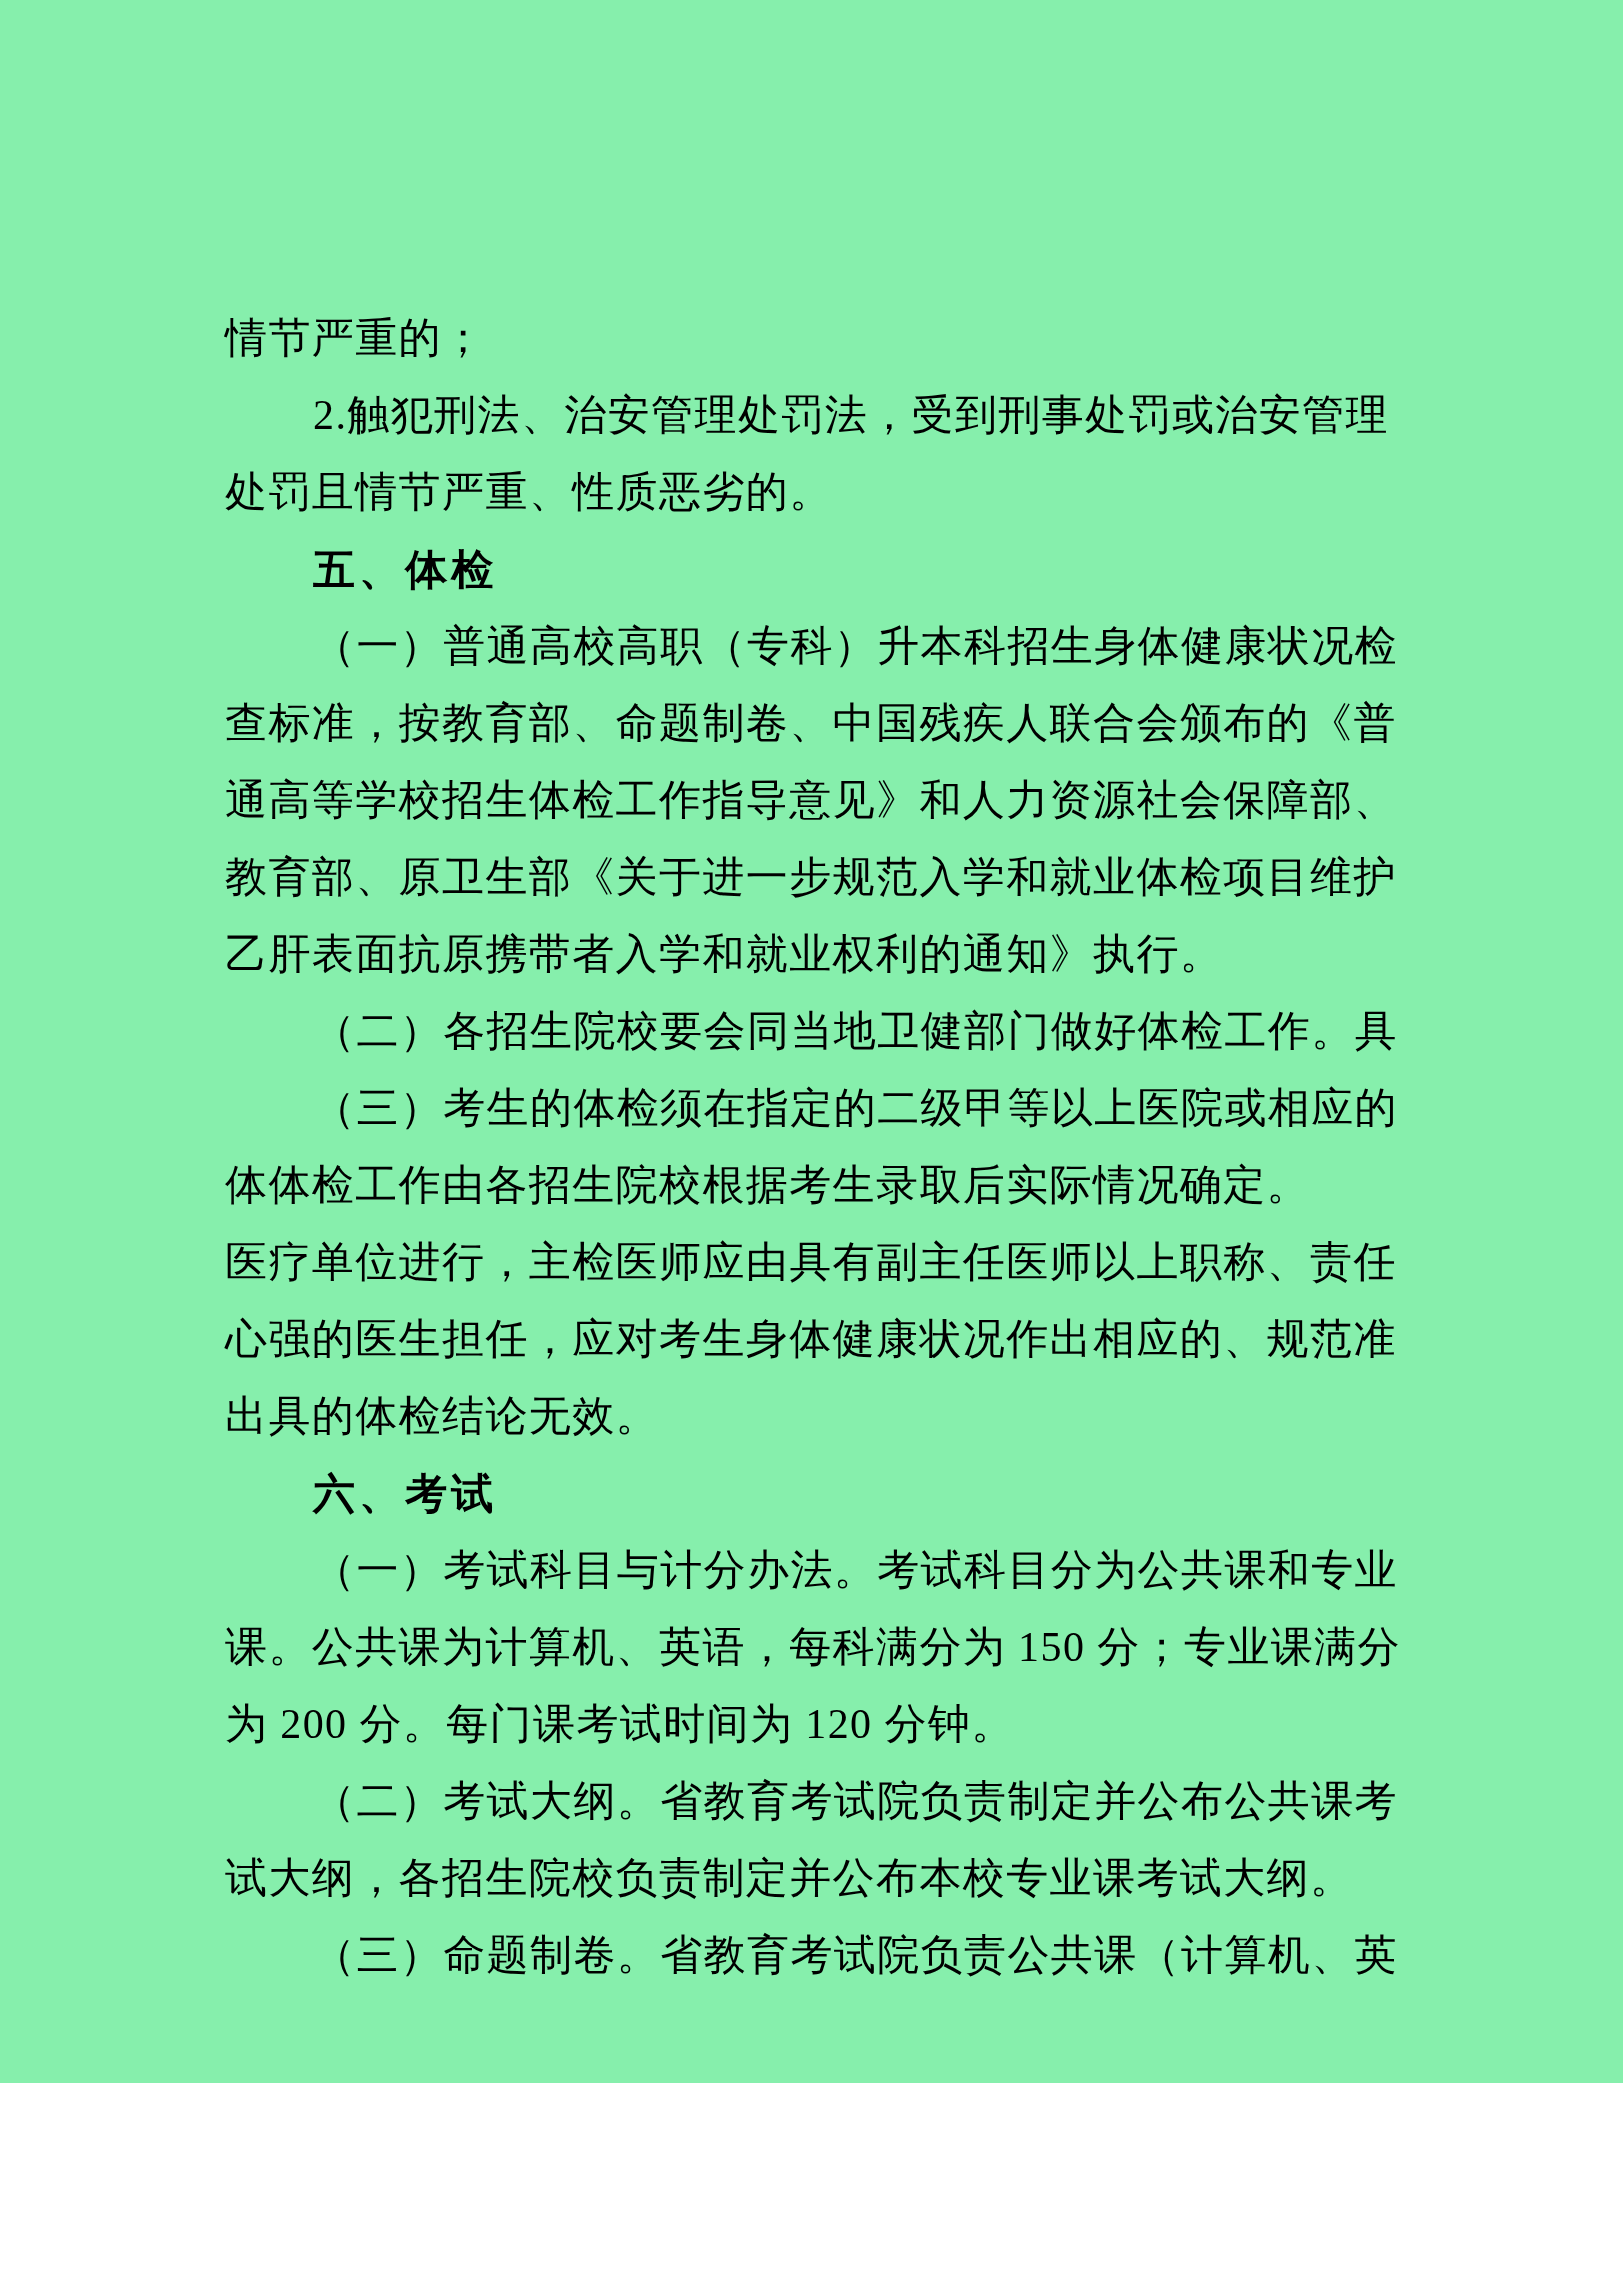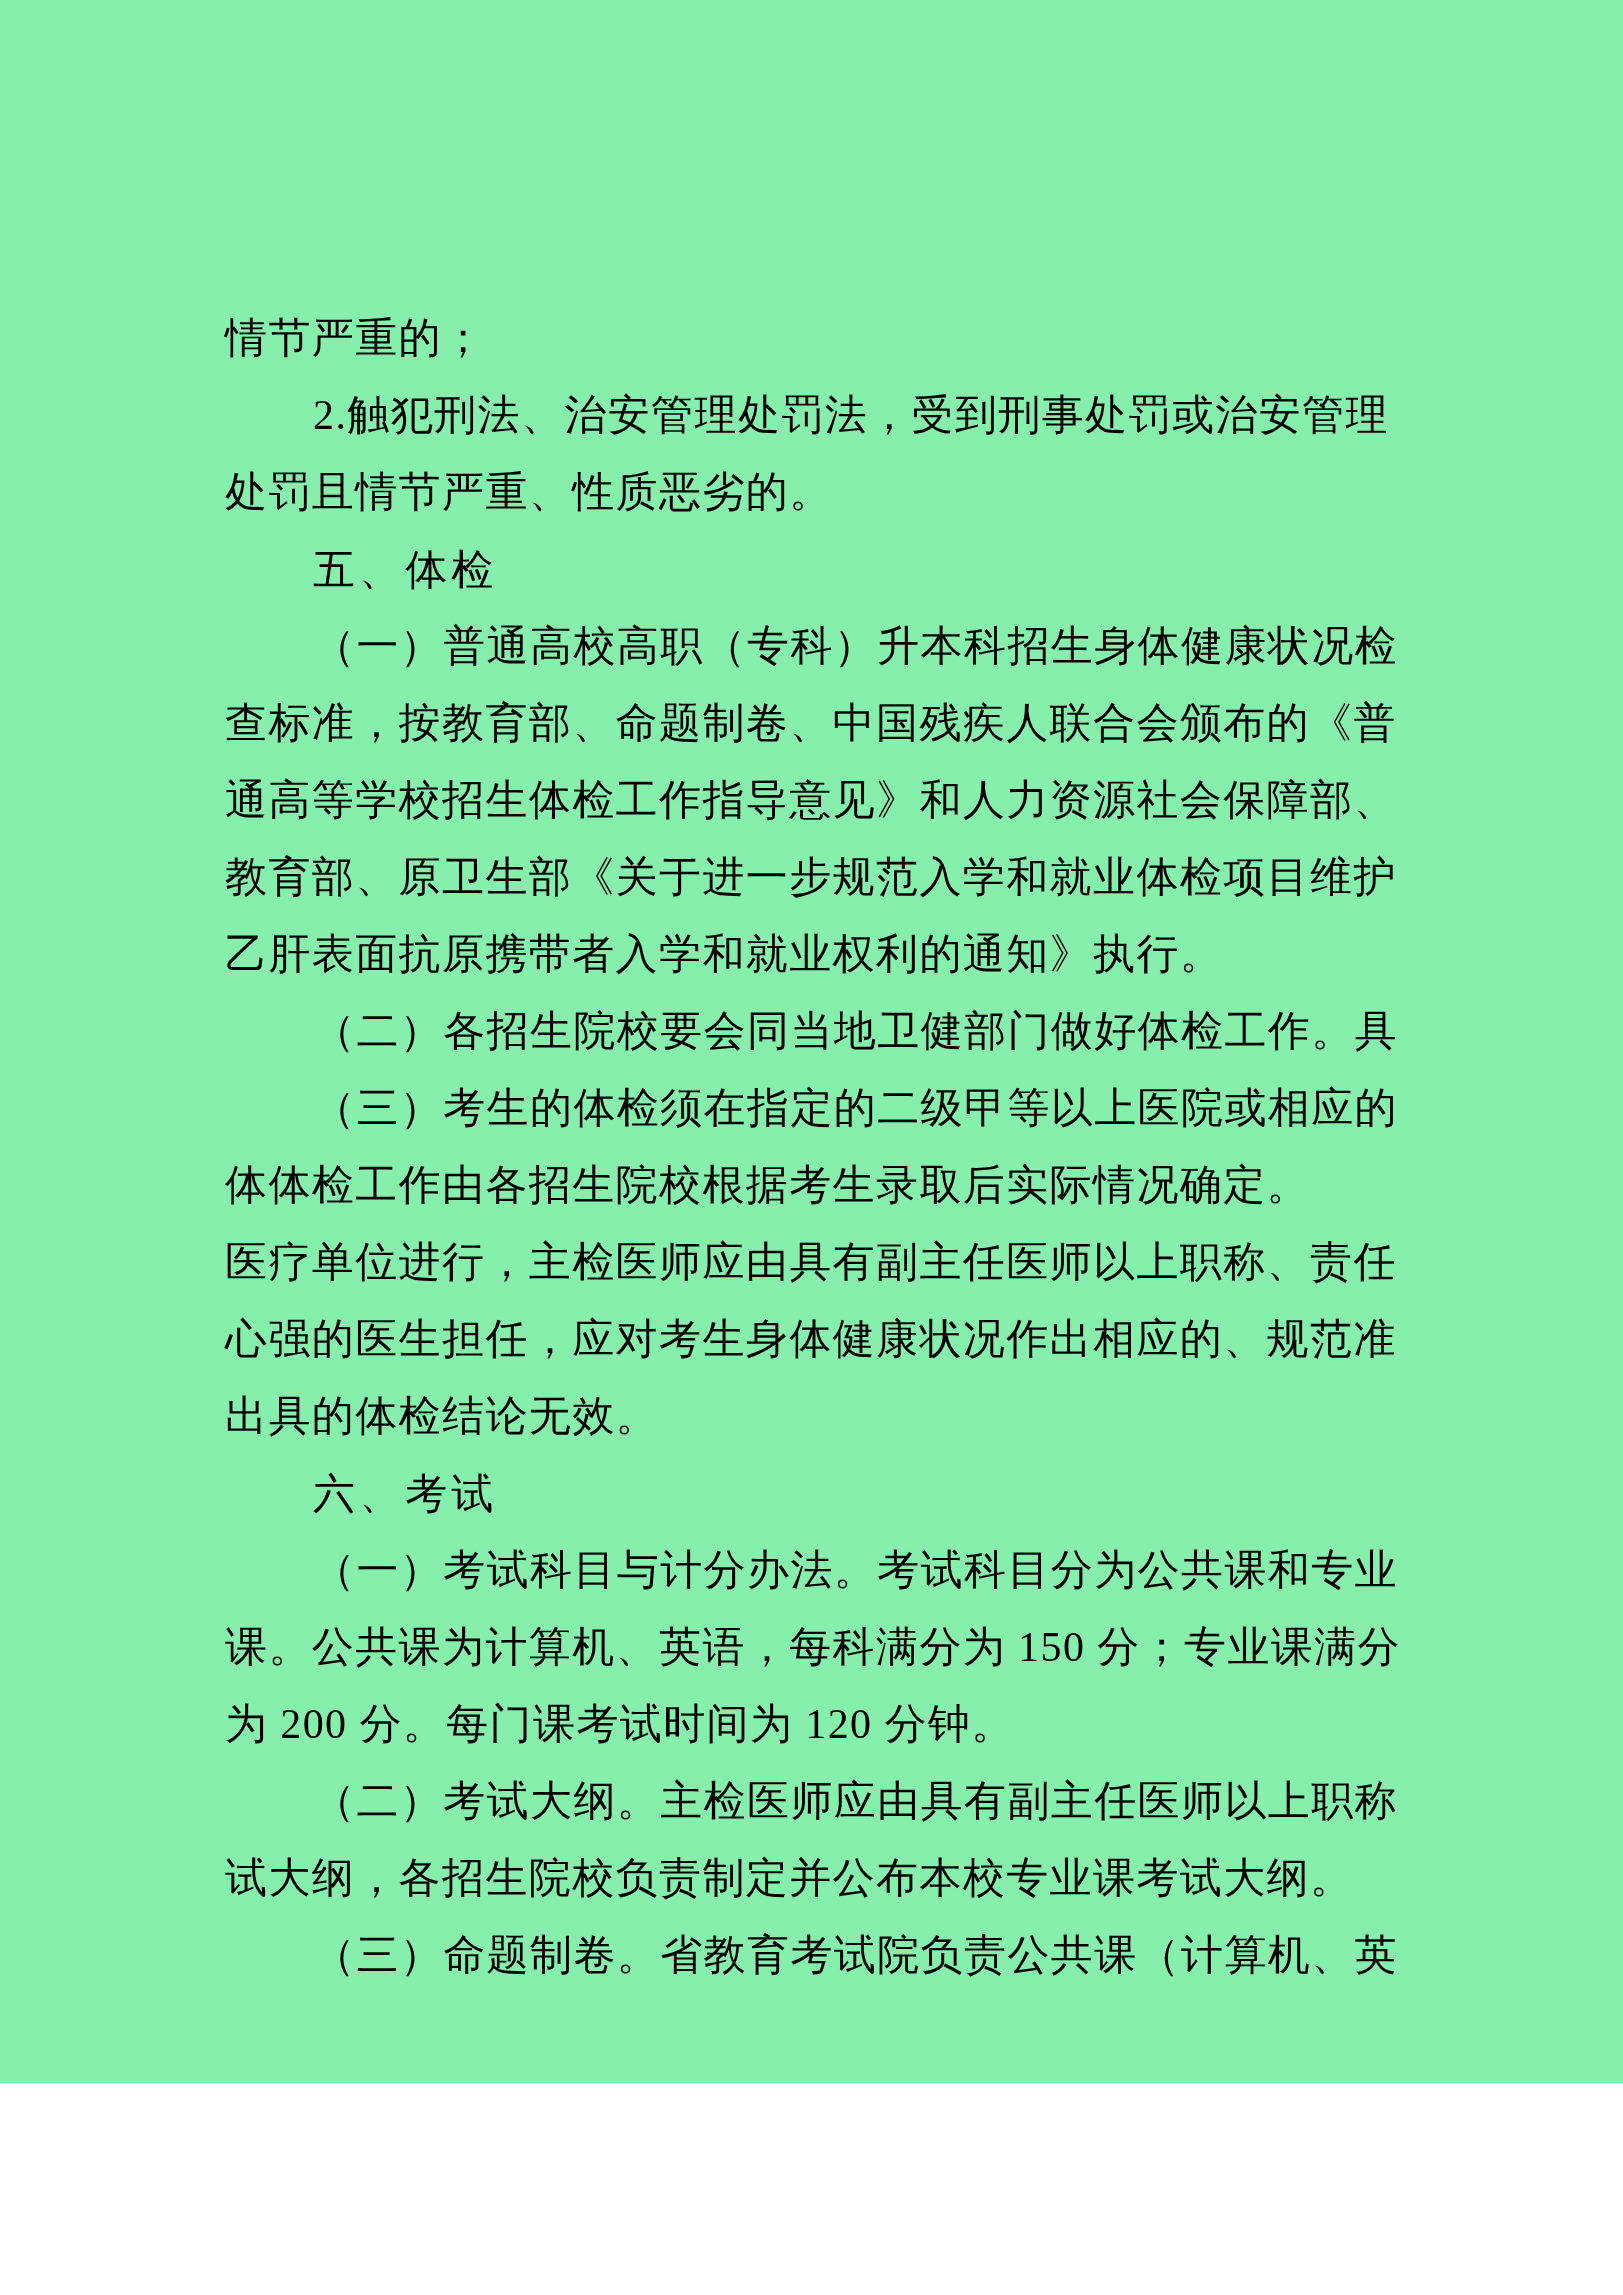--- a/index.html
+++ b/index.html
@@ -28,21 +28,21 @@
     height: 77px;
     letter-spacing: 1.4px;
     white-space: nowrap;
     color: #000000;
   }
   .line.indent {
     text-indent: 88px;
   }
   .line.heading {
     text-indent: 88px;
-    font-weight: 400;
+    font-weight: 700;
     font-family: "Liberation Sans", "DejaVu Sans", sans-serif;
     letter-spacing: 4.1px;
   }
   .footer {
     position: absolute;
     top: 2126px;
     left: 0;
     width: 100%;
     text-align: center;
     font-size: 30px;
@@ -69,19 +69,19 @@
       <div class="line indent">（二）各招生院校要会同当地卫健部门做好体检工作。具</div>
       <div class="line indent">（三）考生的体检须在指定的二级甲等以上医院或相应的</div>
       <div class="line body">体体检工作由各招生院校根据考生录取后实际情况确定。</div>
       <div class="line body">医疗单位进行，主检医师应由具有副主任医师以上职称、责任</div>
       <div class="line body">心强的医生担任，应对考生身体健康状况作出相应的、规范准</div>
       <div class="line body">出具的体检结论无效。</div>
       <div class="line heading">六、考试</div>
       <div class="line indent">（一）考试科目与计分办法。考试科目分为公共课和专业</div>
       <div class="line body">课。公共课为计算机、英语，每科满分为 150 分；专业课满分</div>
       <div class="line body">为 200 分。每门课考试时间为 120 分钟。</div>
-      <div class="line indent">（二）考试大纲。主检医师应由具有副主任医师以上职称</div>
+      <div class="line indent">（二）考试大纲。省教育考试院负责制定并公布公共课考</div>
       <div class="line body">试大纲，各招生院校负责制定并公布本校专业课考试大纲。</div>
       <div class="line indent">（三）命题制卷。省教育考试院负责公共课（计算机、英</div>
     </div>
   <div class="footer">- 5 -</div>
 </div>
 
 
 </body></html>

